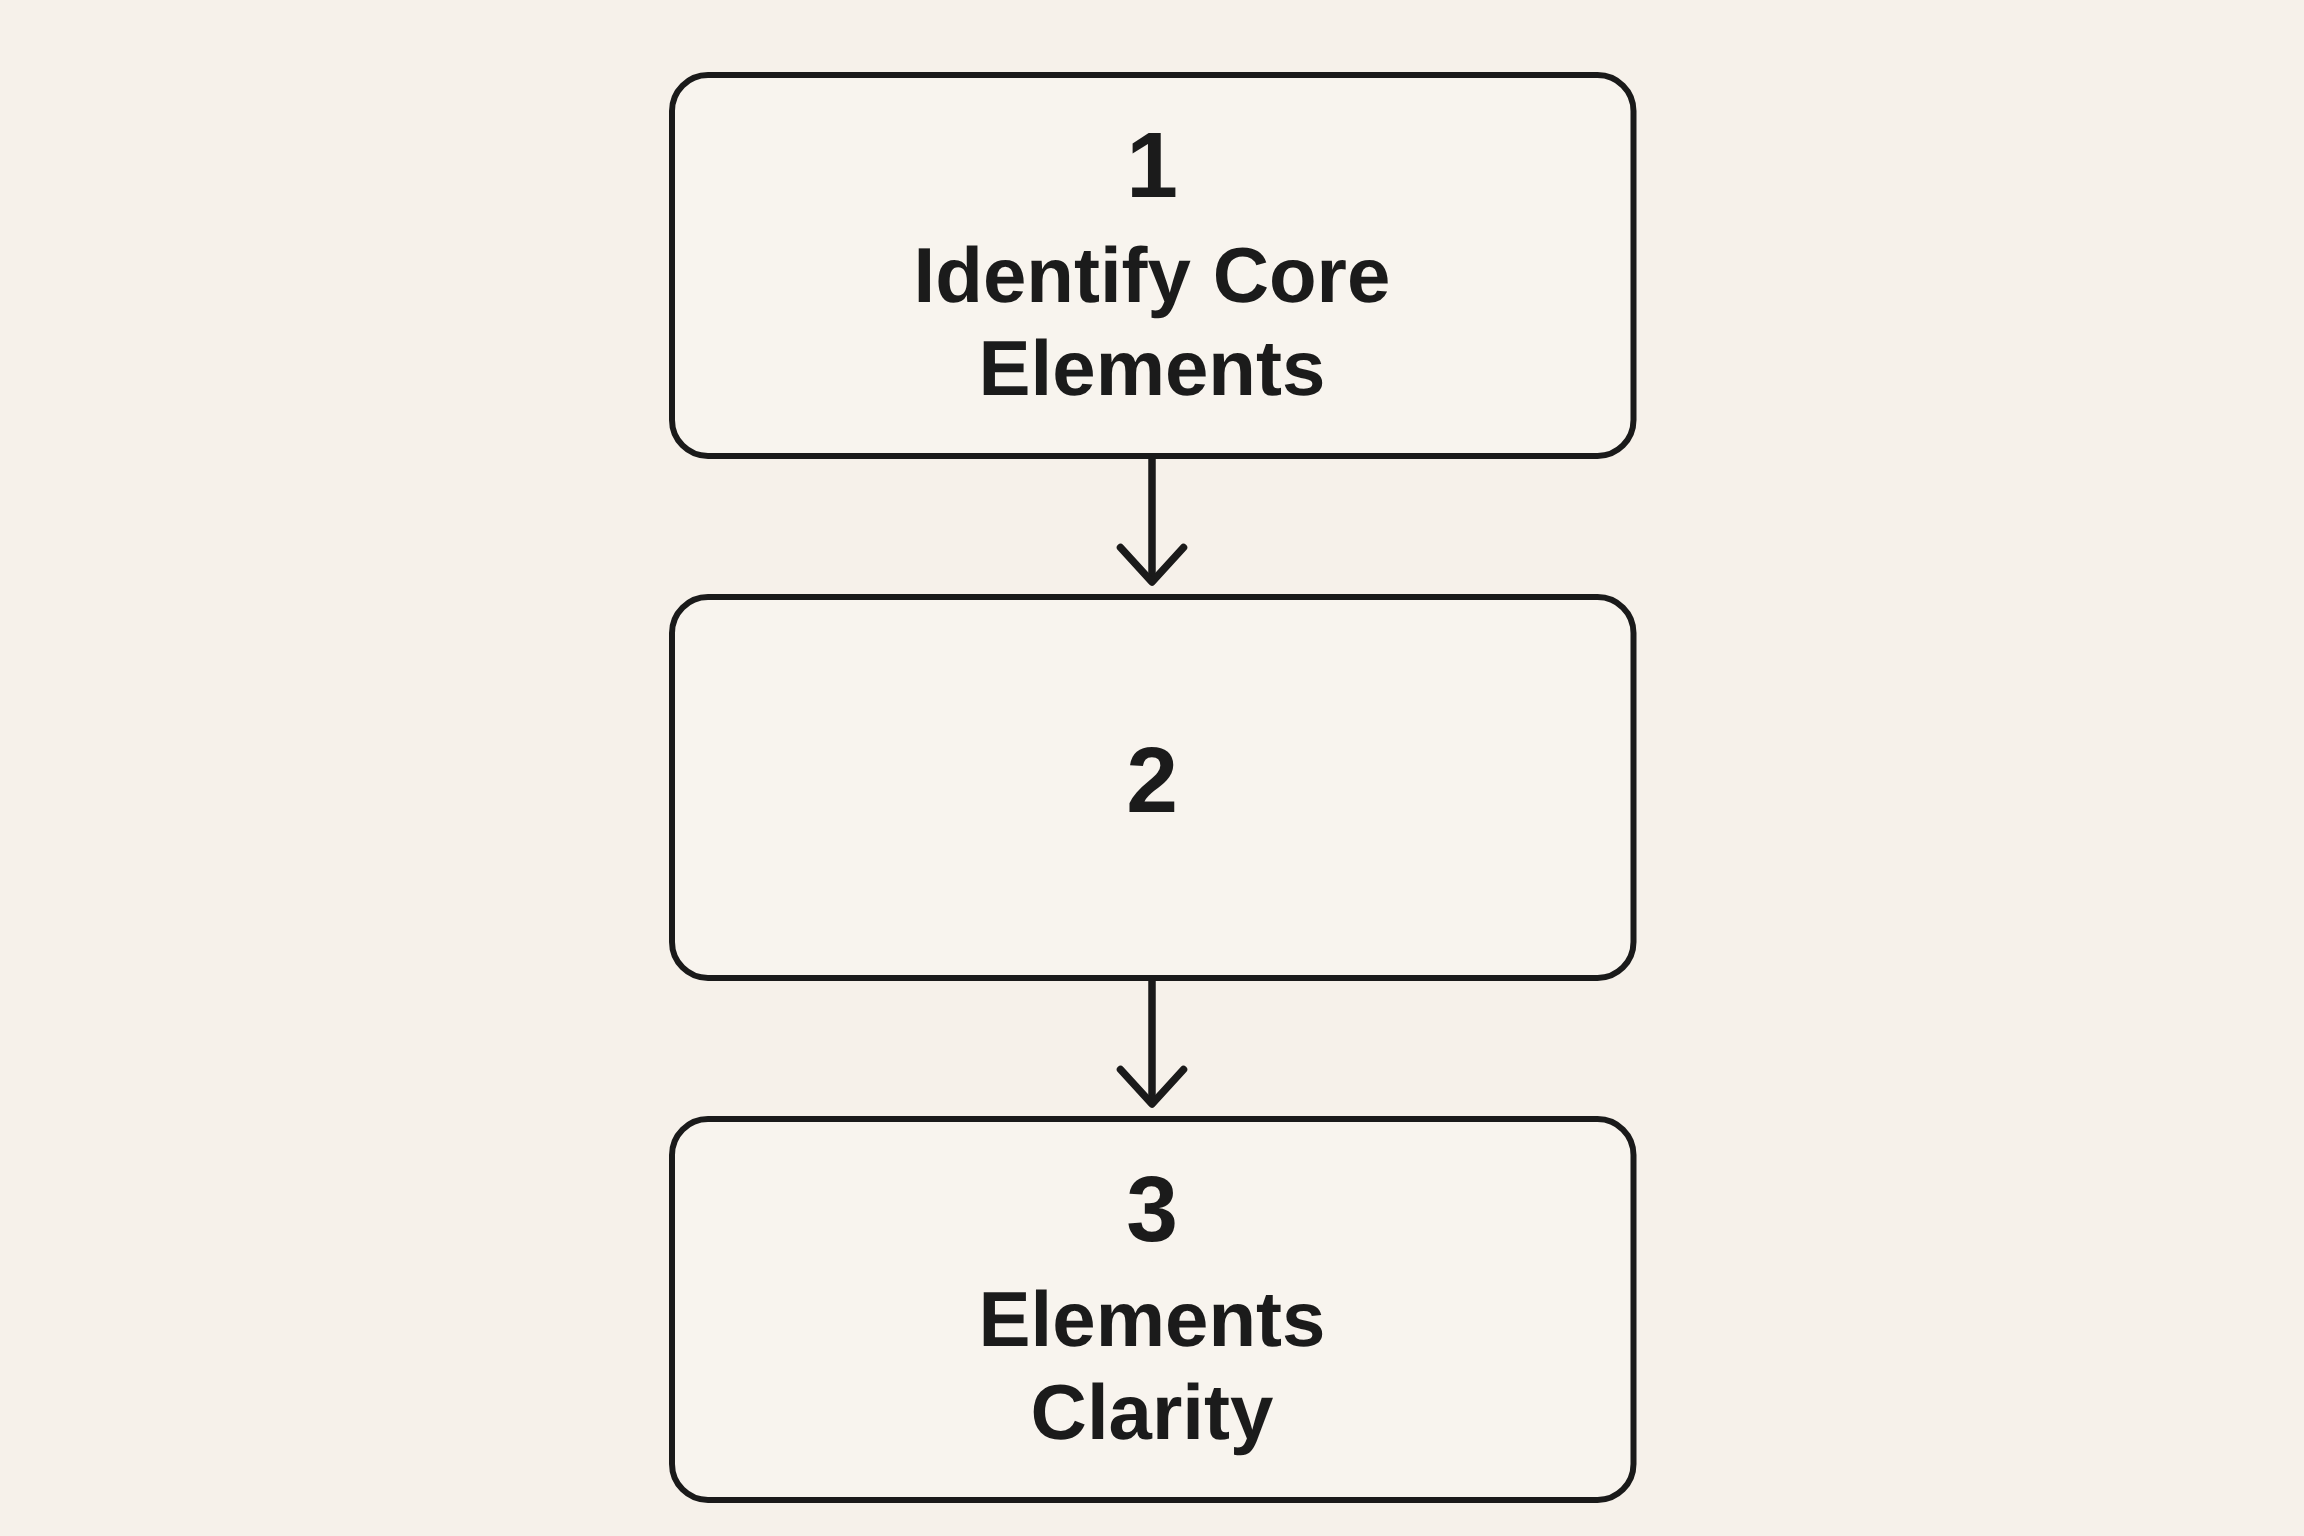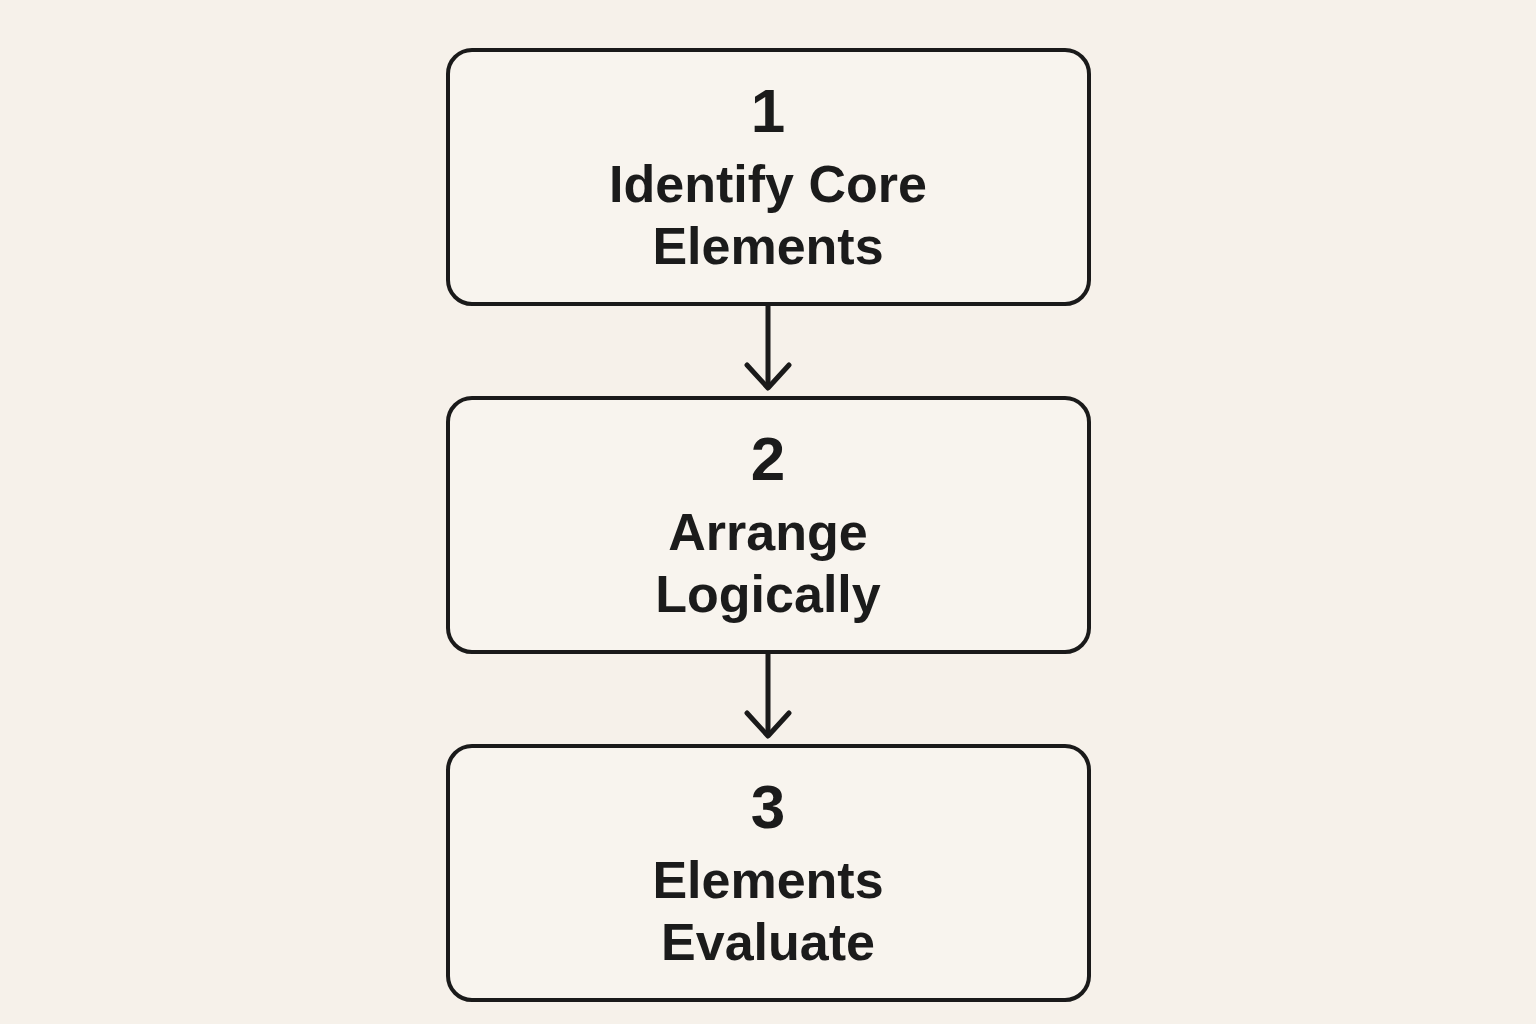--- a/index.html
+++ b/index.html
@@ -70,34 +70,30 @@
 
   <div class="arrow">
     <svg width="60" height="90" viewBox="0 0 60 90" fill="none" xmlns="http://www.w3.org/2000/svg">
       <line x1="30" y1="0" x2="30" y2="80" stroke="#1A1A1A" stroke-width="5" stroke-linecap="round"></line>
       <polyline points="9,59 30,82 51,59" stroke="#1A1A1A" stroke-width="5" fill="none" stroke-linecap="round" stroke-linejoin="round"></polyline>
     </svg>
   </div>
 
   <div class="step-box">
     <div class="step-number">2</div>
-    <div class="step-label">
-      <div>Arrange</div>
-      <div>Logically</div>
-    </div>
   </div>
 
   <div class="arrow">
     <svg width="60" height="90" viewBox="0 0 60 90" fill="none" xmlns="http://www.w3.org/2000/svg">
       <line x1="30" y1="0" x2="30" y2="80" stroke="#1A1A1A" stroke-width="5" stroke-linecap="round"></line>
       <polyline points="9,59 30,82 51,59" stroke="#1A1A1A" stroke-width="5" fill="none" stroke-linecap="round" stroke-linejoin="round"></polyline>
     </svg>
   </div>
 
   <div class="step-box">
     <div class="step-number">3</div>
     <div class="step-label">
       <div>Elements</div>
-      <div>Evaluate</div>
+      <div>Clarity</div>
     </div>
   </div>
 
 </div>
 
 </body></html>

